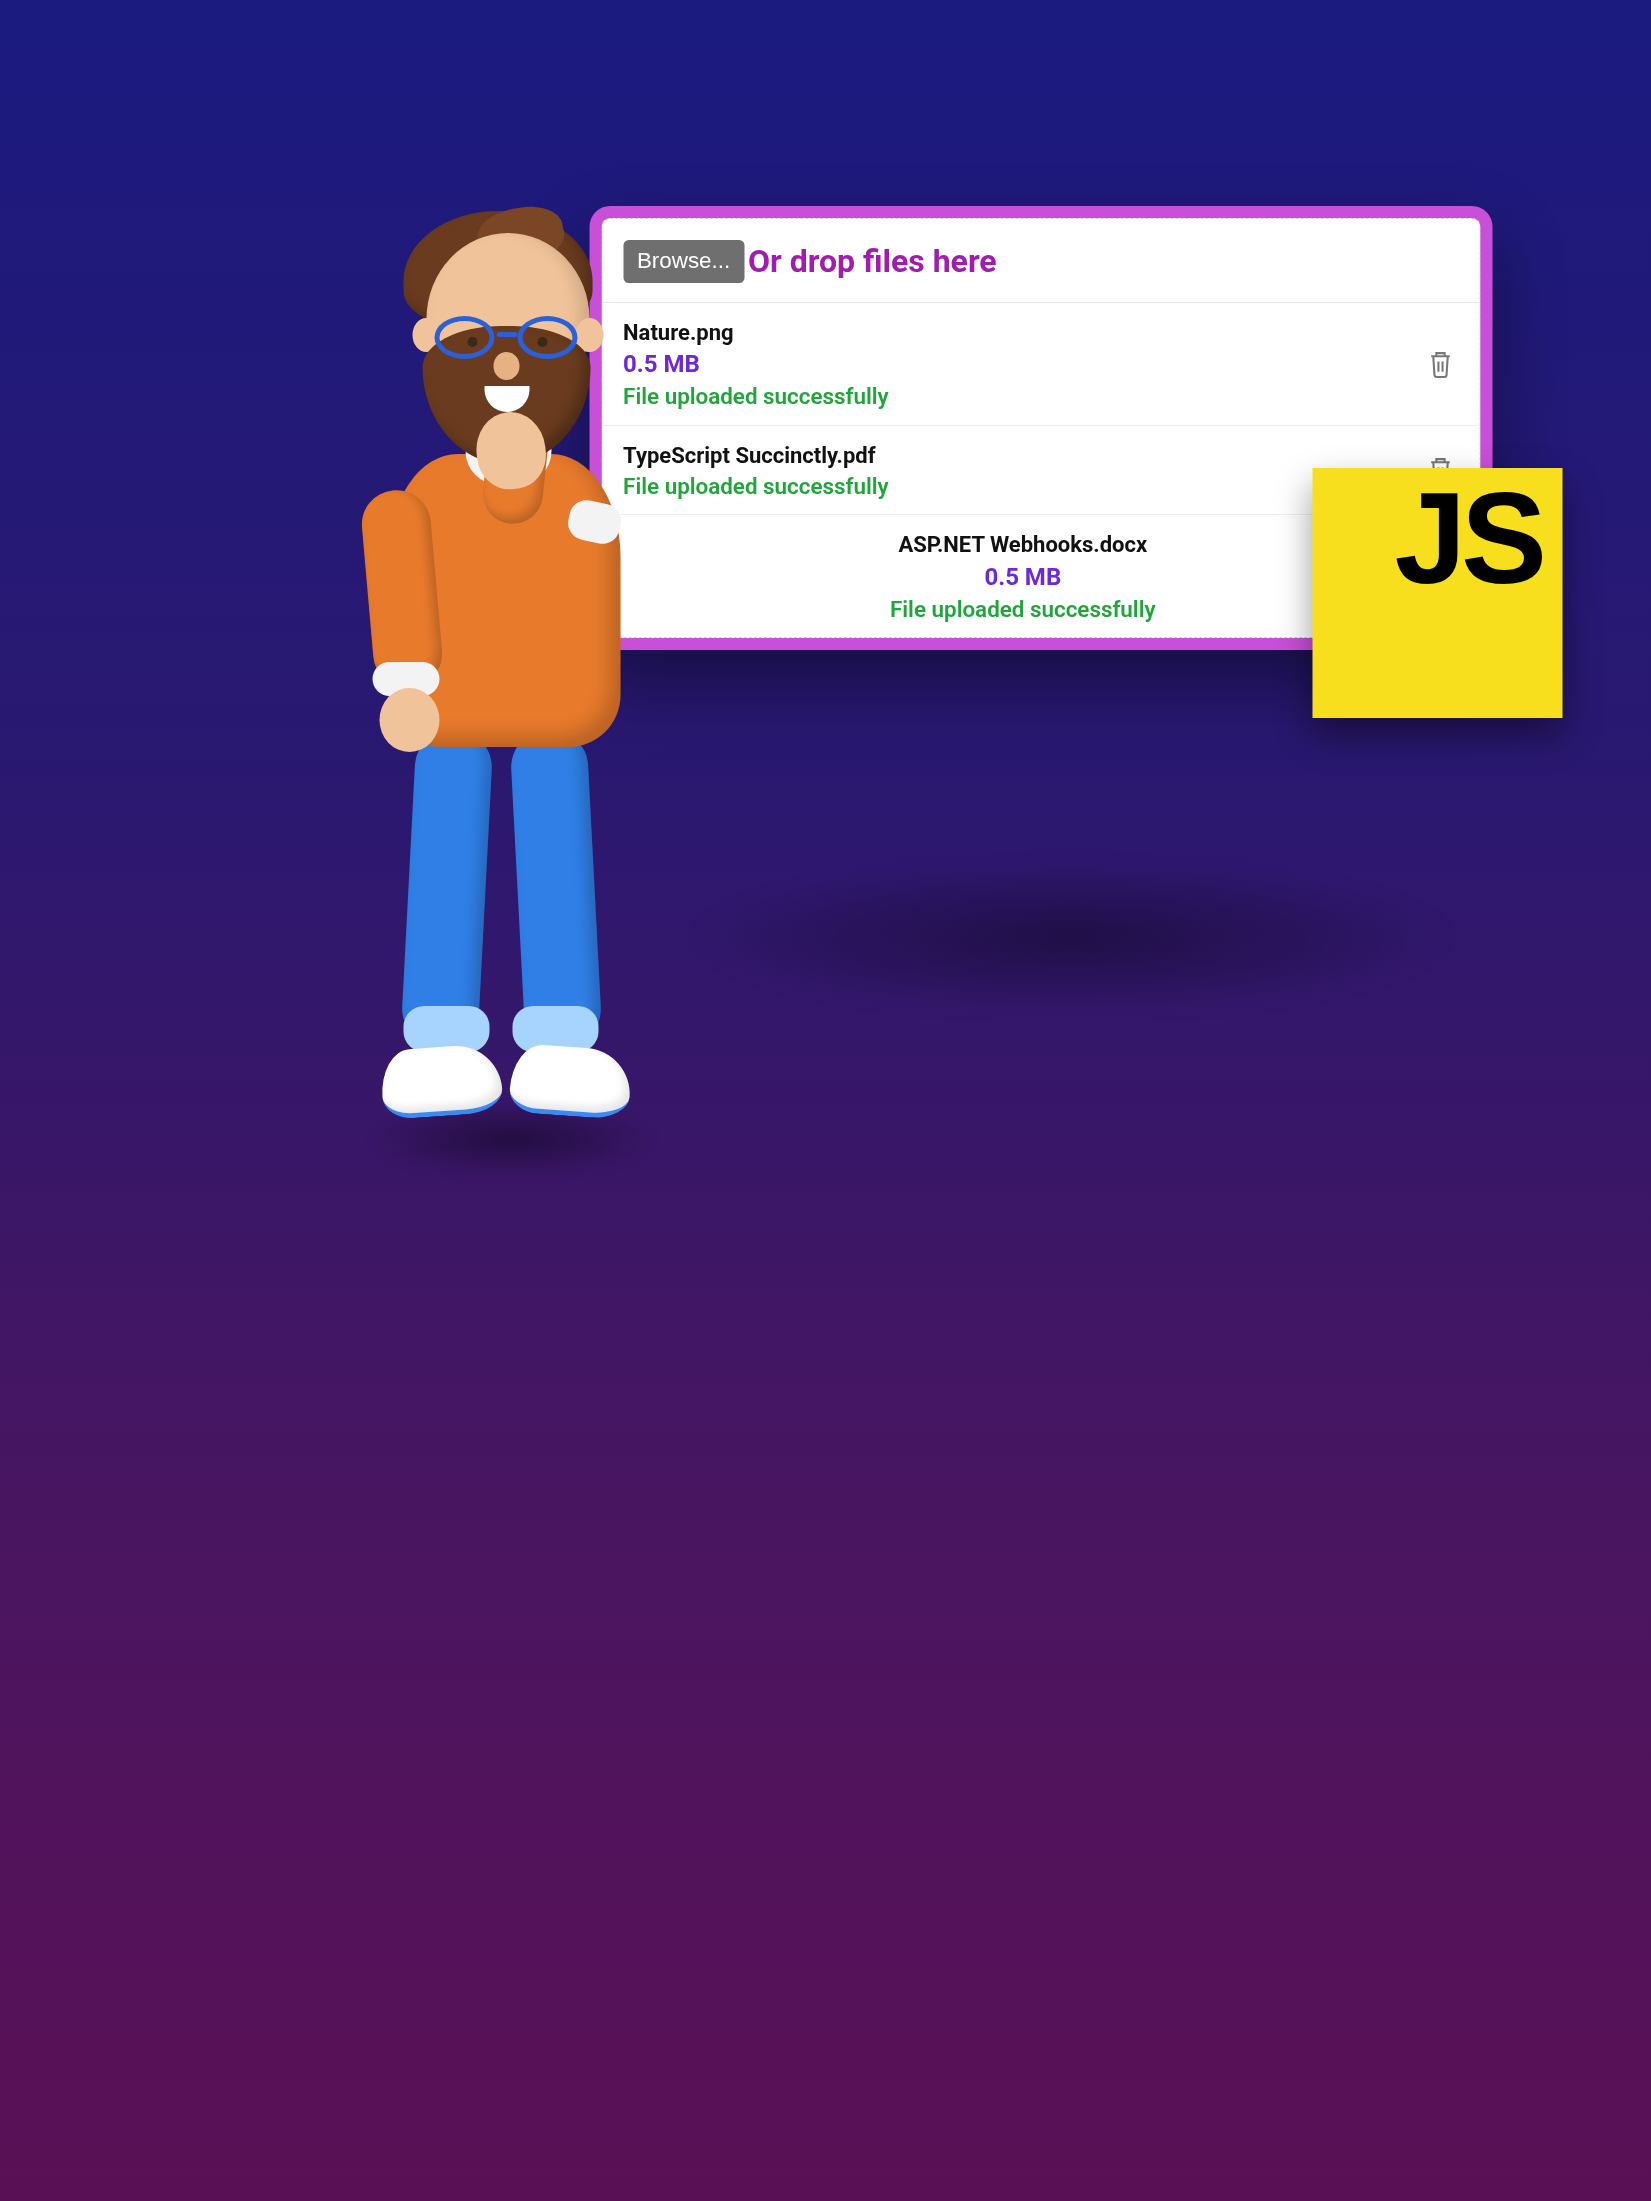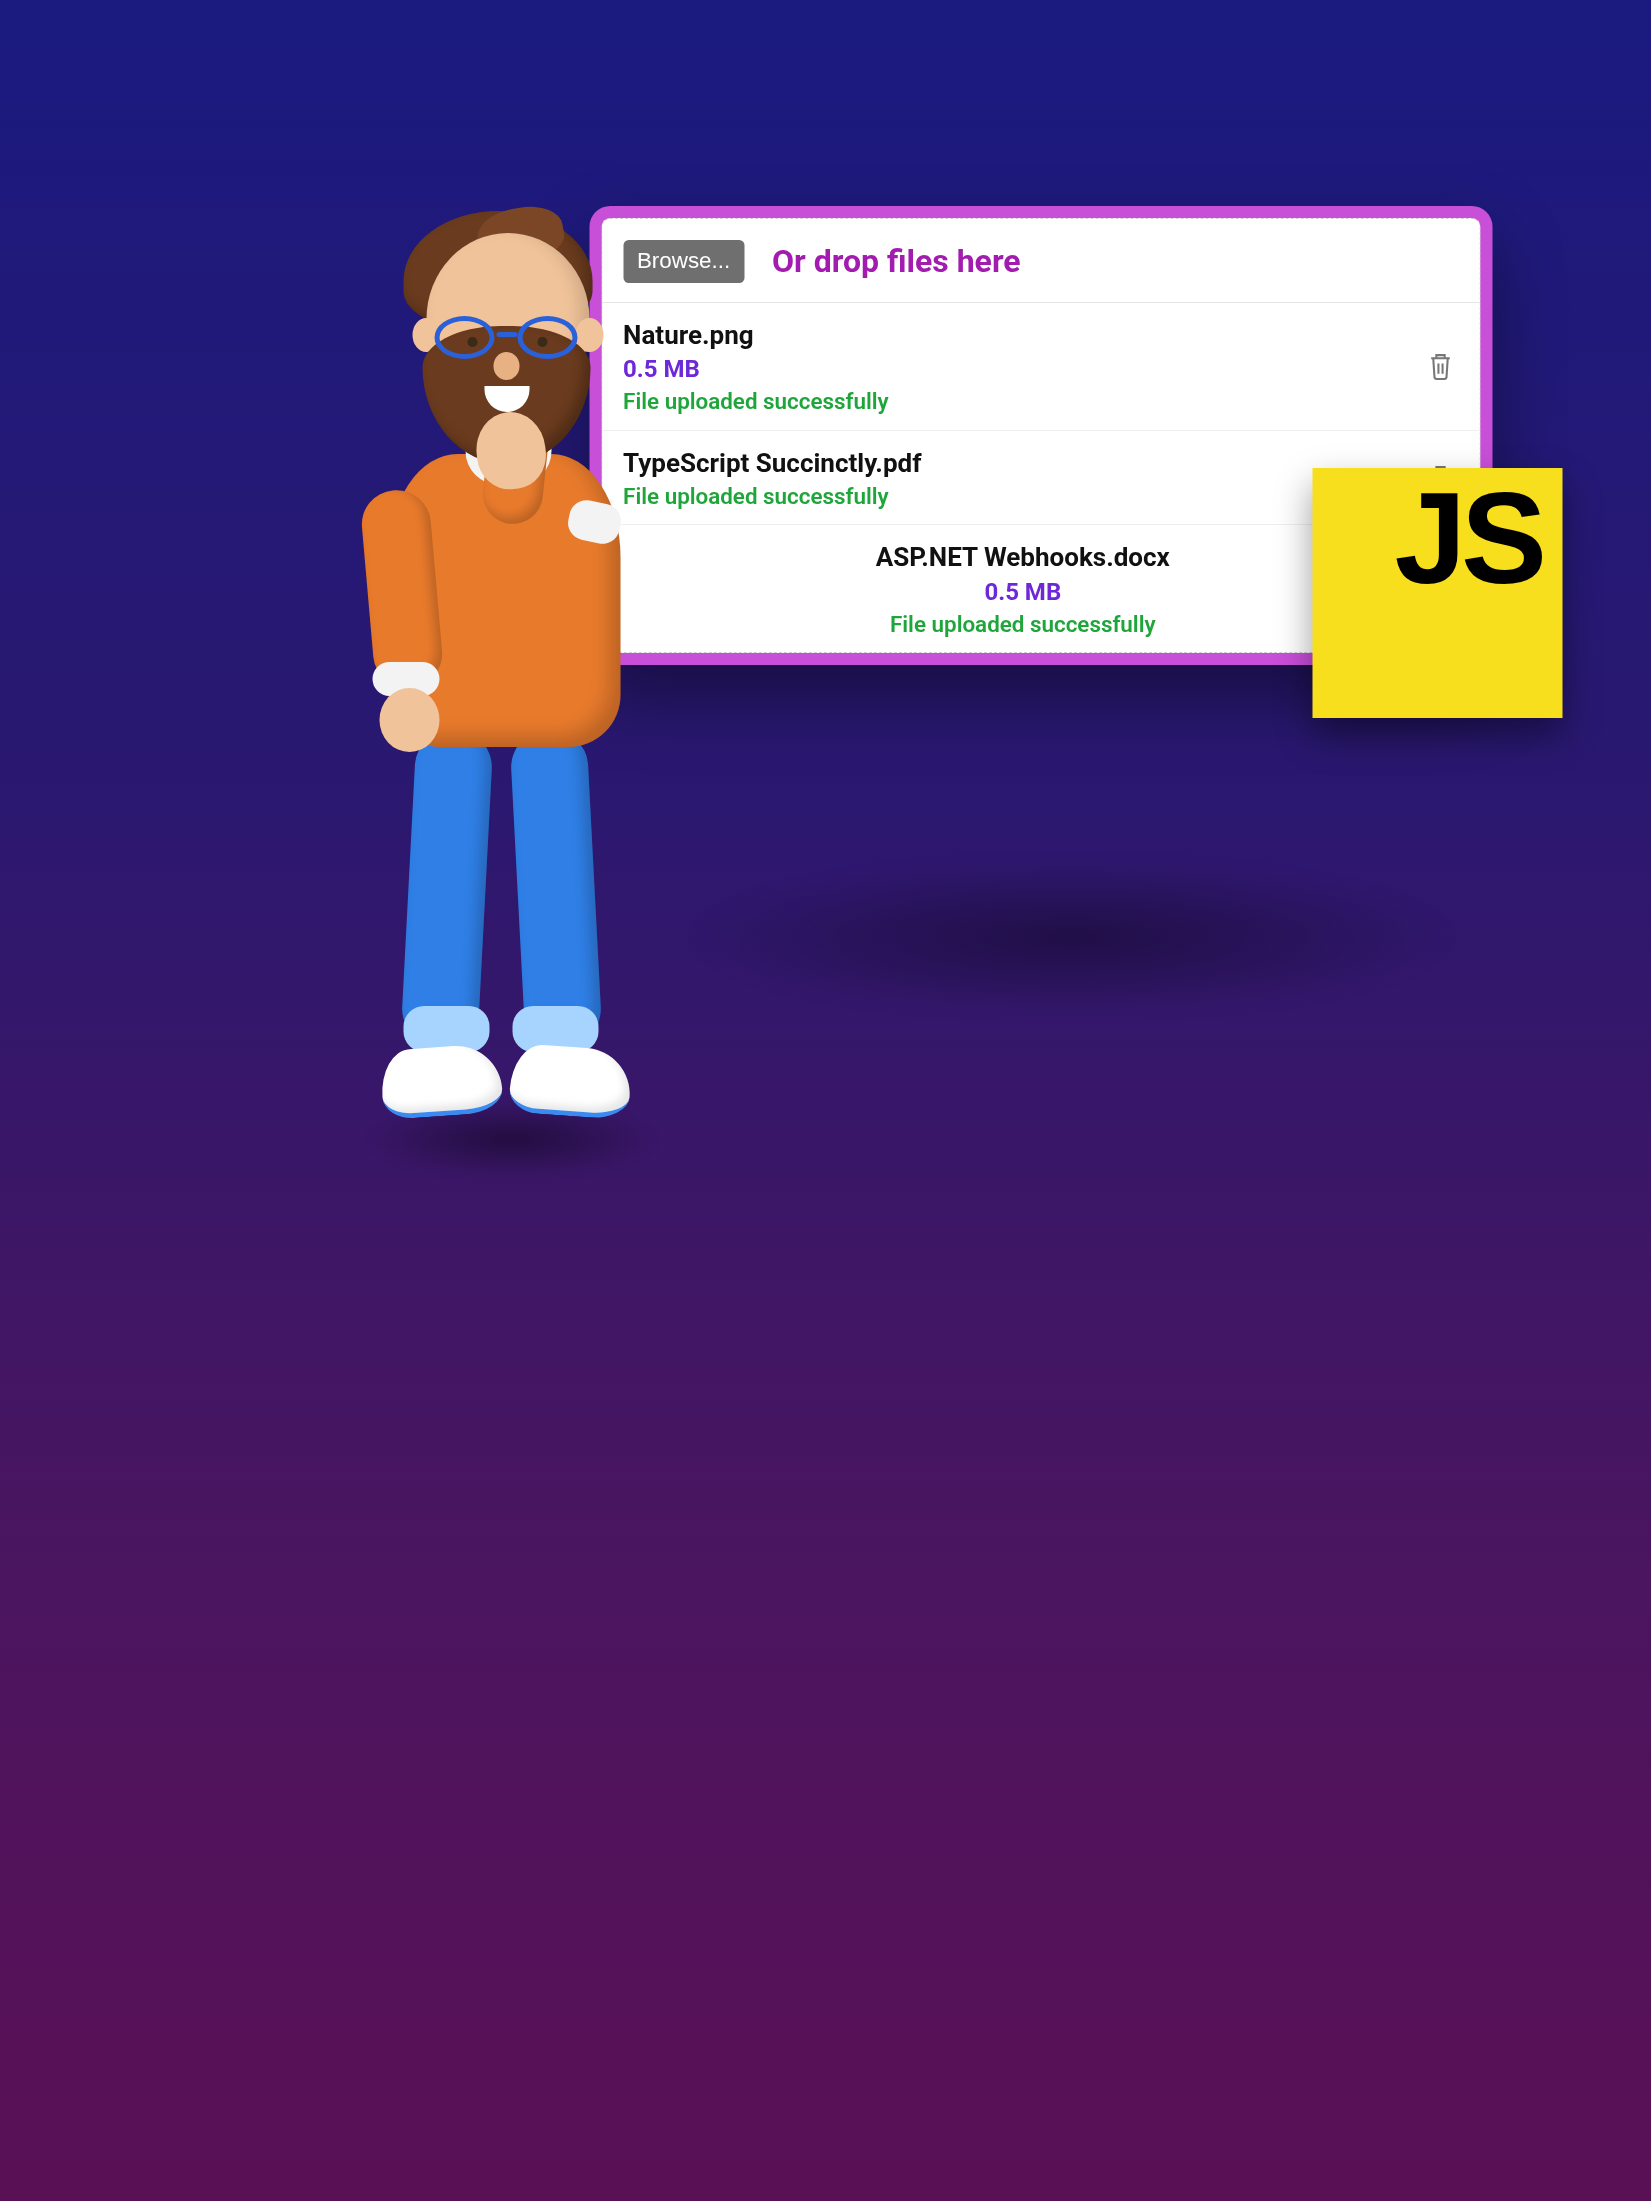--- a/index.html
+++ b/index.html
@@ -35,21 +35,21 @@
   }
   .panel {
     background: #ffffff;
     border-radius: 8.6px;
     padding: 0;
     border: 0.9px dashed #cfcfcf;
   }
   .panel-header {
     display: flex;
     align-items: center;
-    gap: 28px;
+    gap: 4px;
     padding: 20.6px 20.6px 19px 20.6px;
     border-bottom: 0.9px solid #e5e5e5;
   }
   .browse-btn {
     background: #6f6f6f;
     color: #ffffff;
     border: none;
     border-radius: 5.2px;
     padding: 8.6px 13.8px;
     font-size: 22.4px;
@@ -65,21 +65,21 @@
   .file-item {
     display: flex;
     align-items: center;
     padding: 17px 20.6px 15.5px 20.6px;
     border-bottom: 0.9px solid #eee;
     position: relative;
   }
   .file-item:last-child { border-bottom: none; text-align: center; }
   .file-info { flex: 1; }
   .file-name {
-    font-size: 26px;
+    font-size: 22px;
     font-weight: 700;
     color: #111;
     margin-bottom: 5.2px;
   }
   .file-size {
     font-size: 24px;
     font-weight: 700;
     color: #6d28d9;
     margin-bottom: 5.2px;
   }

